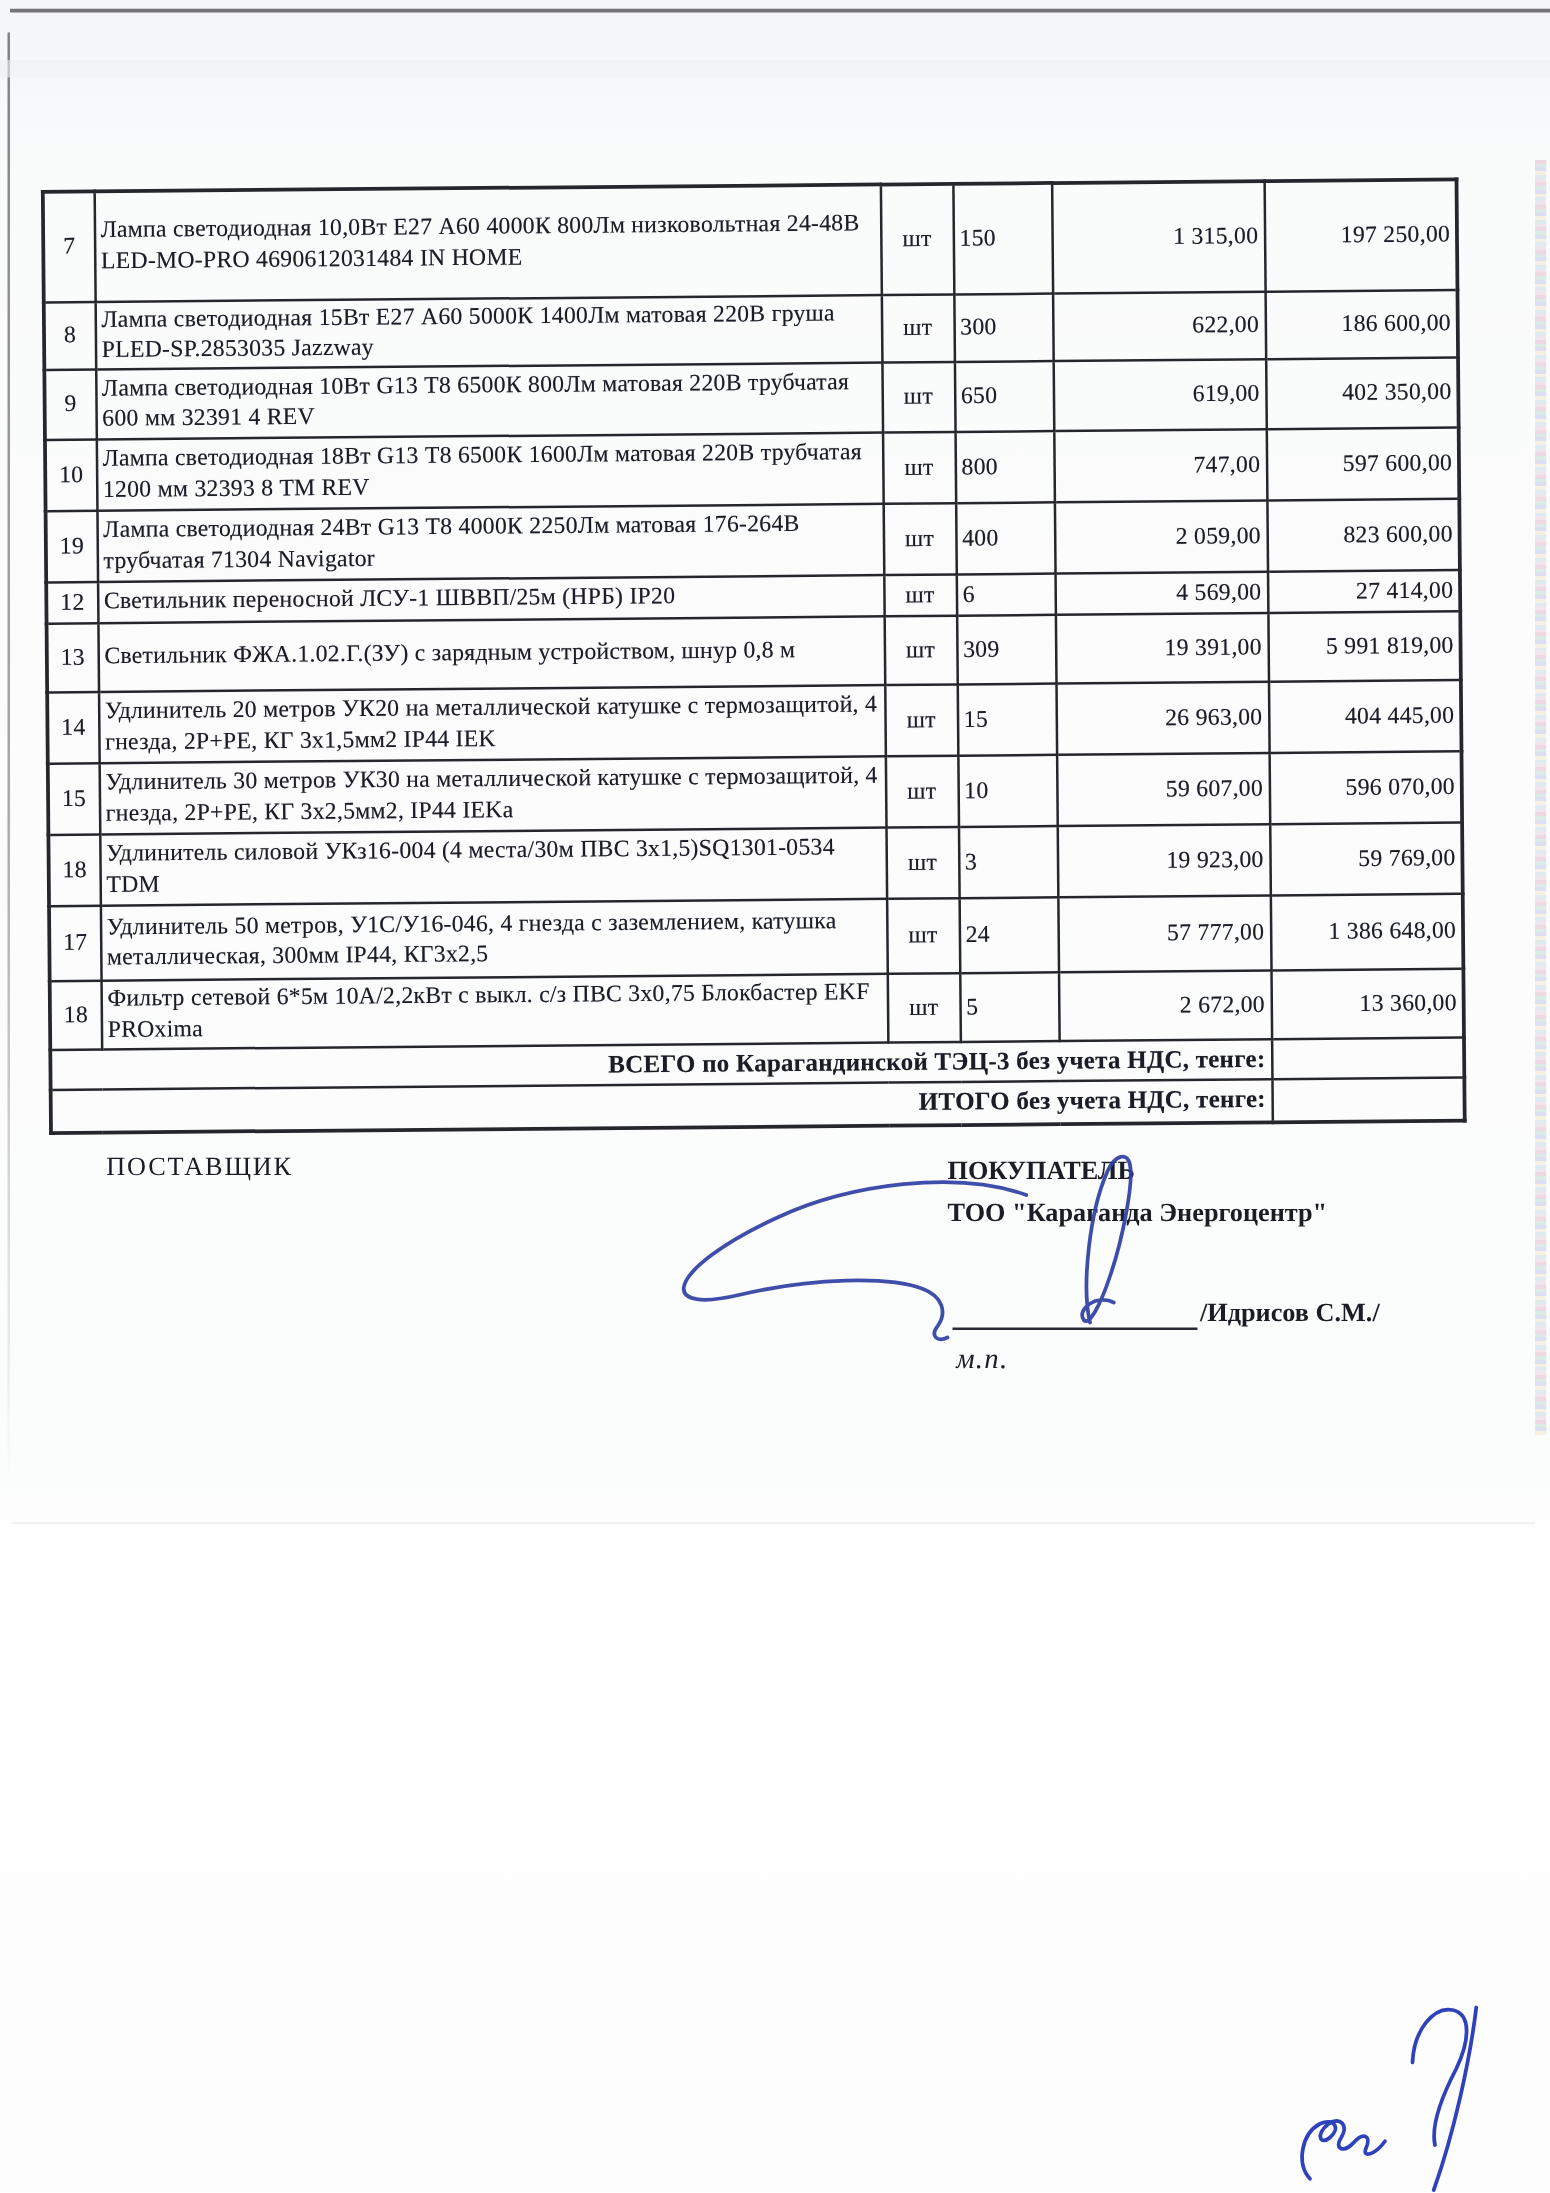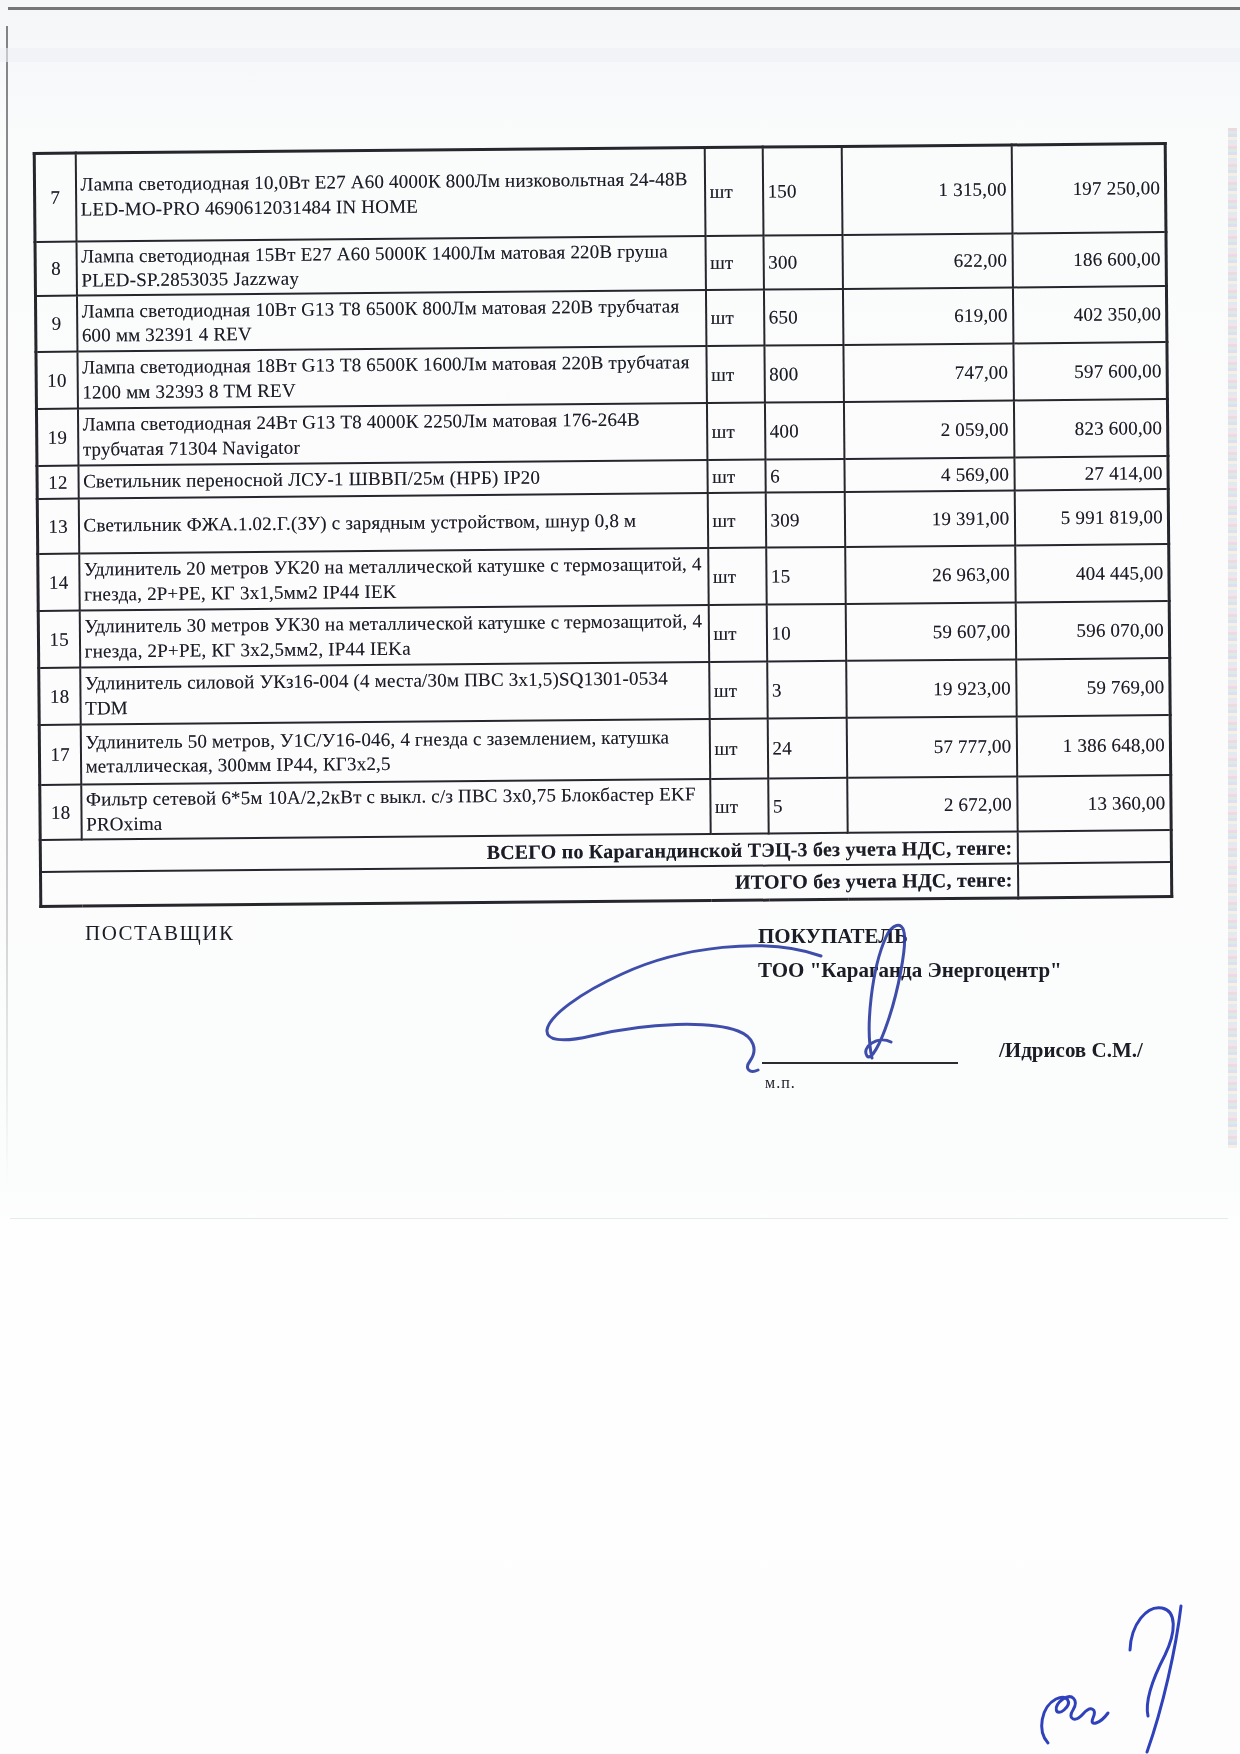--- a/index.html
+++ b/index.html
@@ -29,33 +29,33 @@
     font-size:19px;letter-spacing:.2px;
   }
   table.items td{
     border:2px solid #26262d;
     padding:2px 4px;vertical-align:middle;
     text-shadow:0 0 .6px rgba(25,25,45,.45);
   }
   table.items{border:3px solid #26262d;}
   td.c-num{text-align:center;}
   td.c-desc{text-align:left;padding:3px 55px 3px 7px;line-height:1.28;vertical-align:middle;}
-  td.c-unit{}
+  td.c-unit{text-align:center;}
   td.c-qty{}
   td.c-price{text-align:right;padding-right:16px;}
   td.c-total{text-align:right;padding-right:16px;vertical-align:top;padding-top:8px;}
   tr.total-row td{font-weight:bold;font-size:20px;}
   td.c-total-label{text-align:right;padding-right:8px;}
 
   
   .supplier-label{position:absolute;left:85px;top:921px;font-size:21px;font-weight:normal;letter-spacing:1.5px;}
   .buyer-block{position:absolute;left:758px;top:919px;font-size:21px;font-weight:bold;line-height:34px;white-space:nowrap;}
   .sig-line{position:absolute;left:762px;top:1062px;width:196px;height:2px;background:#2b2b34;}
-  .sig-name{position:absolute;left:960px;top:1038px;font-size:21px;font-weight:bold;white-space:nowrap;margin-left:39px;}
-  .seal-note{position:absolute;left:765px;top:1074px;font-size:16px;letter-spacing:1px;}
+  .sig-name{position:absolute;left:960px;top:1038px;font-size:21px;font-weight:bold;white-space:nowrap;}
+  .seal-note{position:absolute;left:765px;top:1074px;font-size:23px;font-style:italic;letter-spacing:1px;}
   svg.ink{position:absolute;left:0;top:0;pointer-events:none;}
 </style>
 </head>
 <body>
 
 <div class="page">
 
   <div class="edge-top"></div>
   <div class="edge-left"></div>
   <div class="edge-right-noise"></div>

